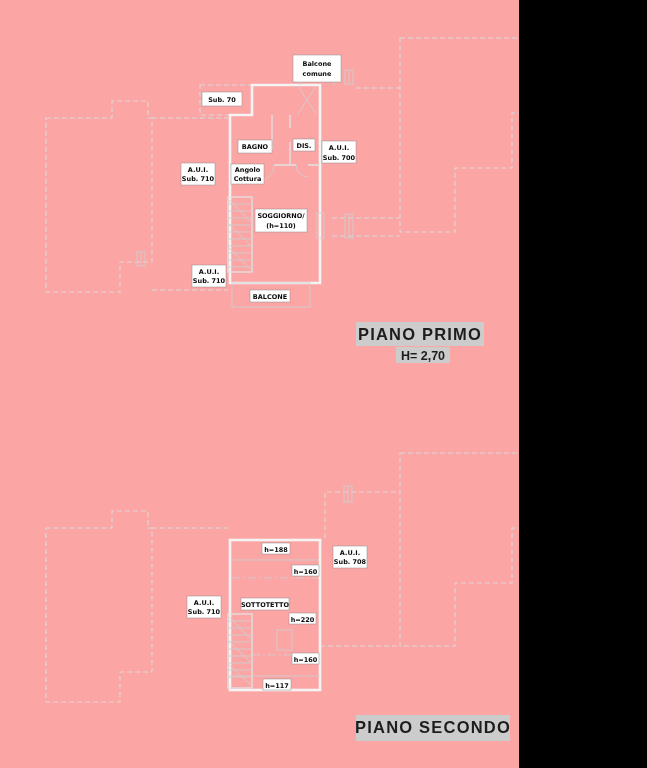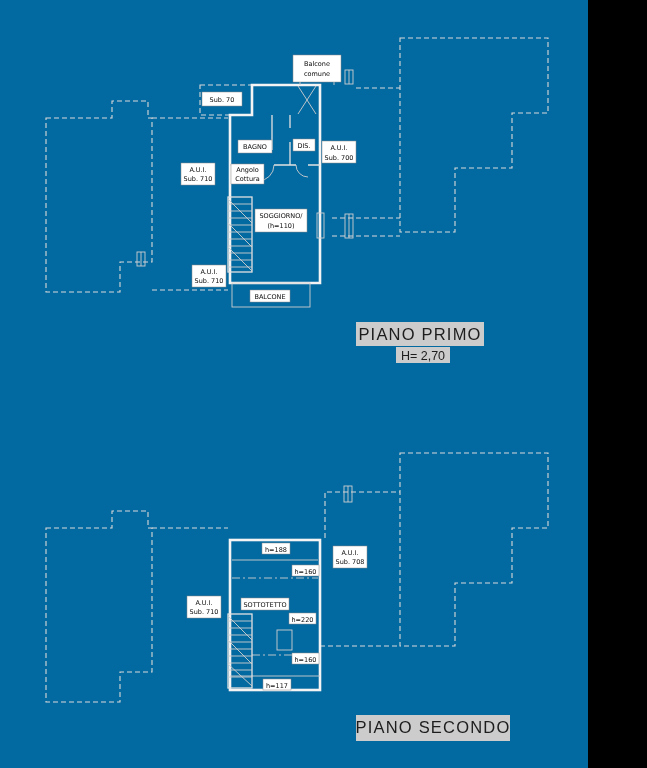--- a/index.html
+++ b/index.html
@@ -1,16 +1,16 @@
 <!DOCTYPE html>
 <html><head>
 <meta charset="utf-8">
 <style>
   html,body{margin:0;padding:0;background:#000;}
-  .stage{position:relative;width:588px;height:768px;background:#0369a1;overflow:hidden;font-family:"DejaVu Sans",sans-serif;}
+  .stage{position:relative;width:519px;height:768px;background:#fca5a5;overflow:hidden;font-family:"DejaVu Sans",sans-serif;font-weight:bold;}
   svg{display:block;}
   .dash{fill:none;stroke:#d9d9d9;stroke-width:1.1;stroke-dasharray:5 3;}
   .wall{fill:none;stroke:#f4f4f4;stroke-width:2.6;}
   .mid{fill:none;stroke:#e2e2e2;stroke-width:1.3;}
   .thin{fill:none;stroke:#cfcfcf;stroke-width:0.9;}
   .dashdot{fill:none;stroke:#cfcfcf;stroke-width:0.9;stroke-dasharray:8 3 2 3;}
   .labelbox{fill:#ffffff;stroke:#8d8d8d;stroke-width:0.5;}
   .lbl{font-family:"DejaVu Sans",sans-serif;font-size:6.5px;fill:#0b0b0b;text-anchor:middle;}
   .title{font-family:"Liberation Sans","DejaVu Sans",sans-serif;font-size:16.5px;letter-spacing:1.2px;fill:#1d1d1d;text-anchor:middle;}
   .subtitle{font-family:"Liberation Sans","DejaVu Sans",sans-serif;font-size:12.5px;fill:#1d1d1d;text-anchor:middle;}

